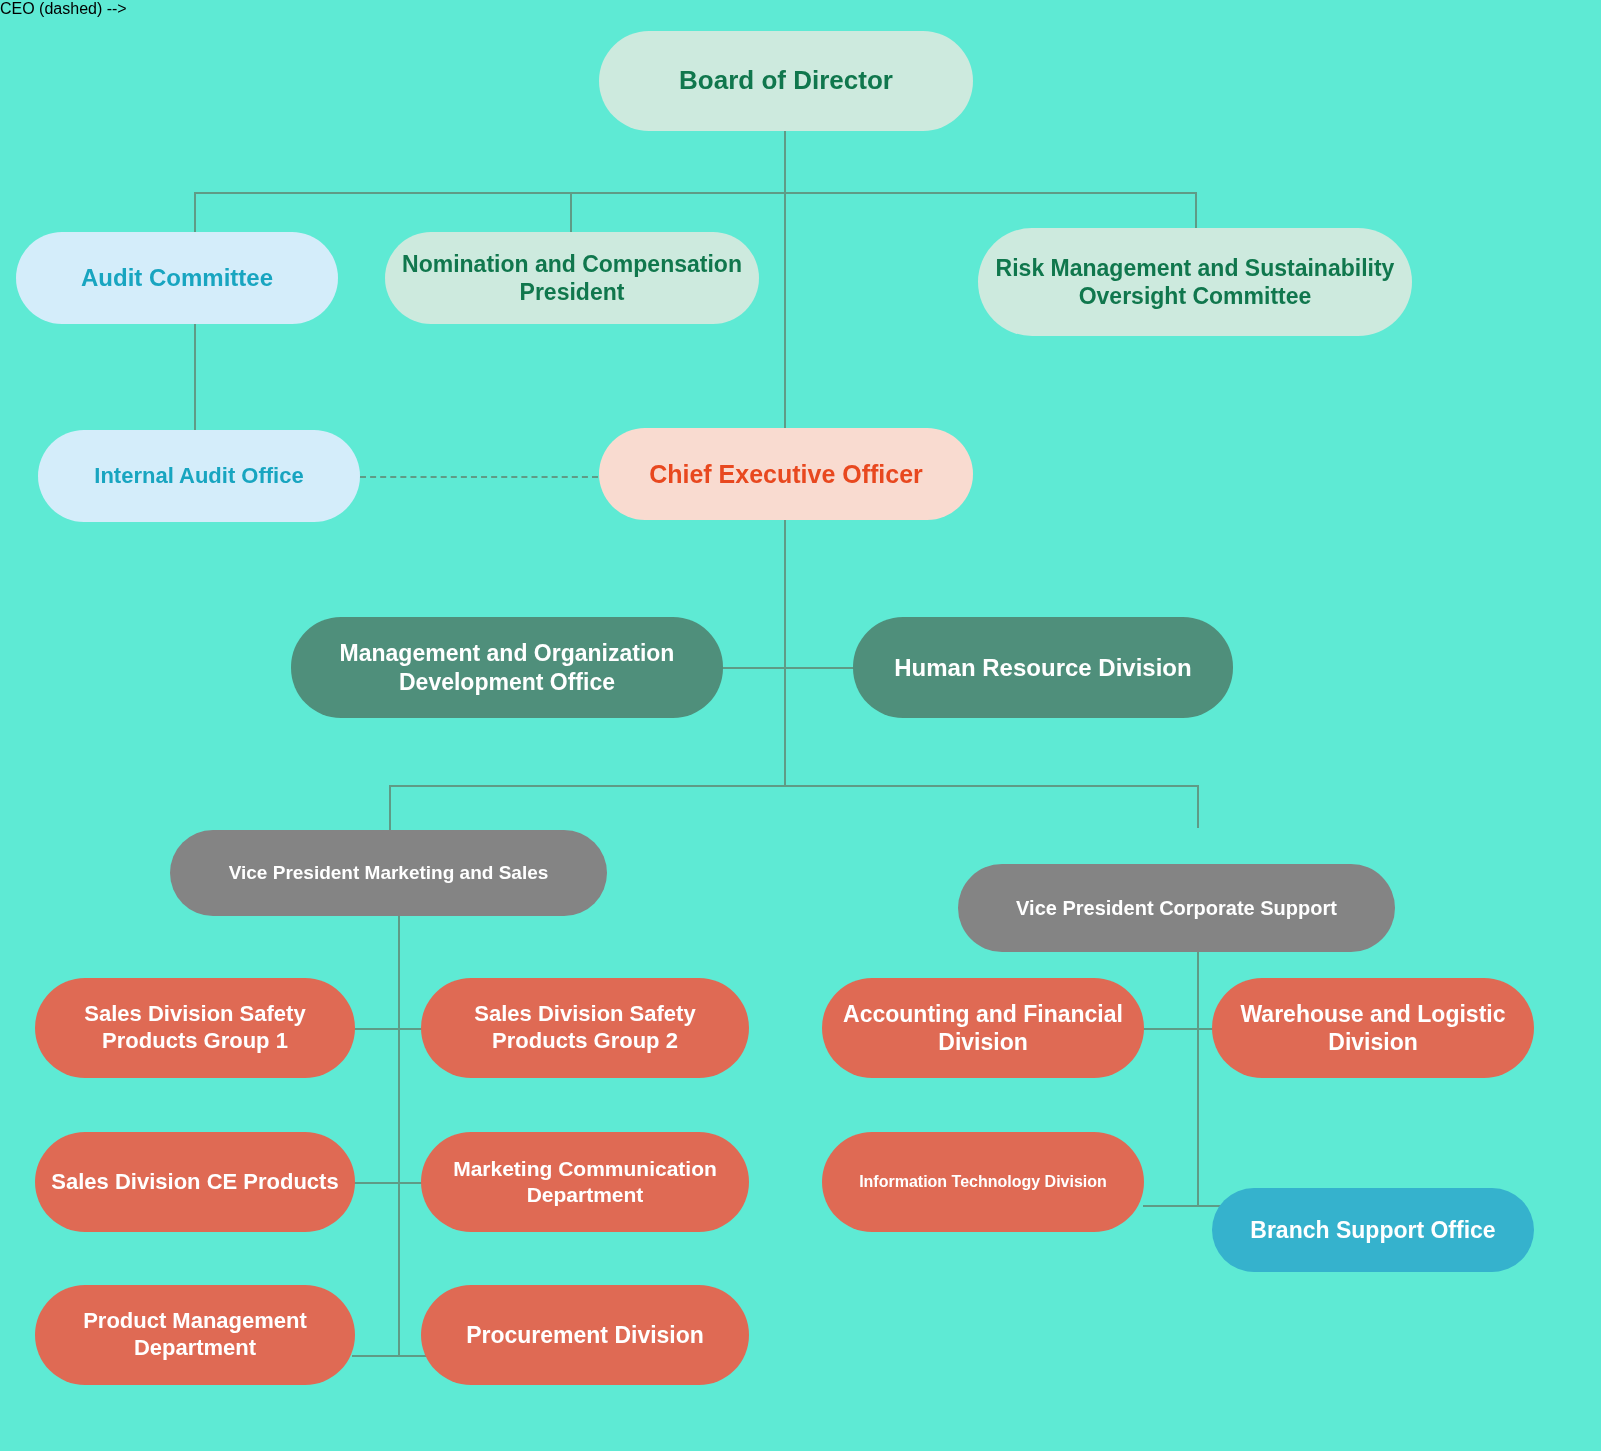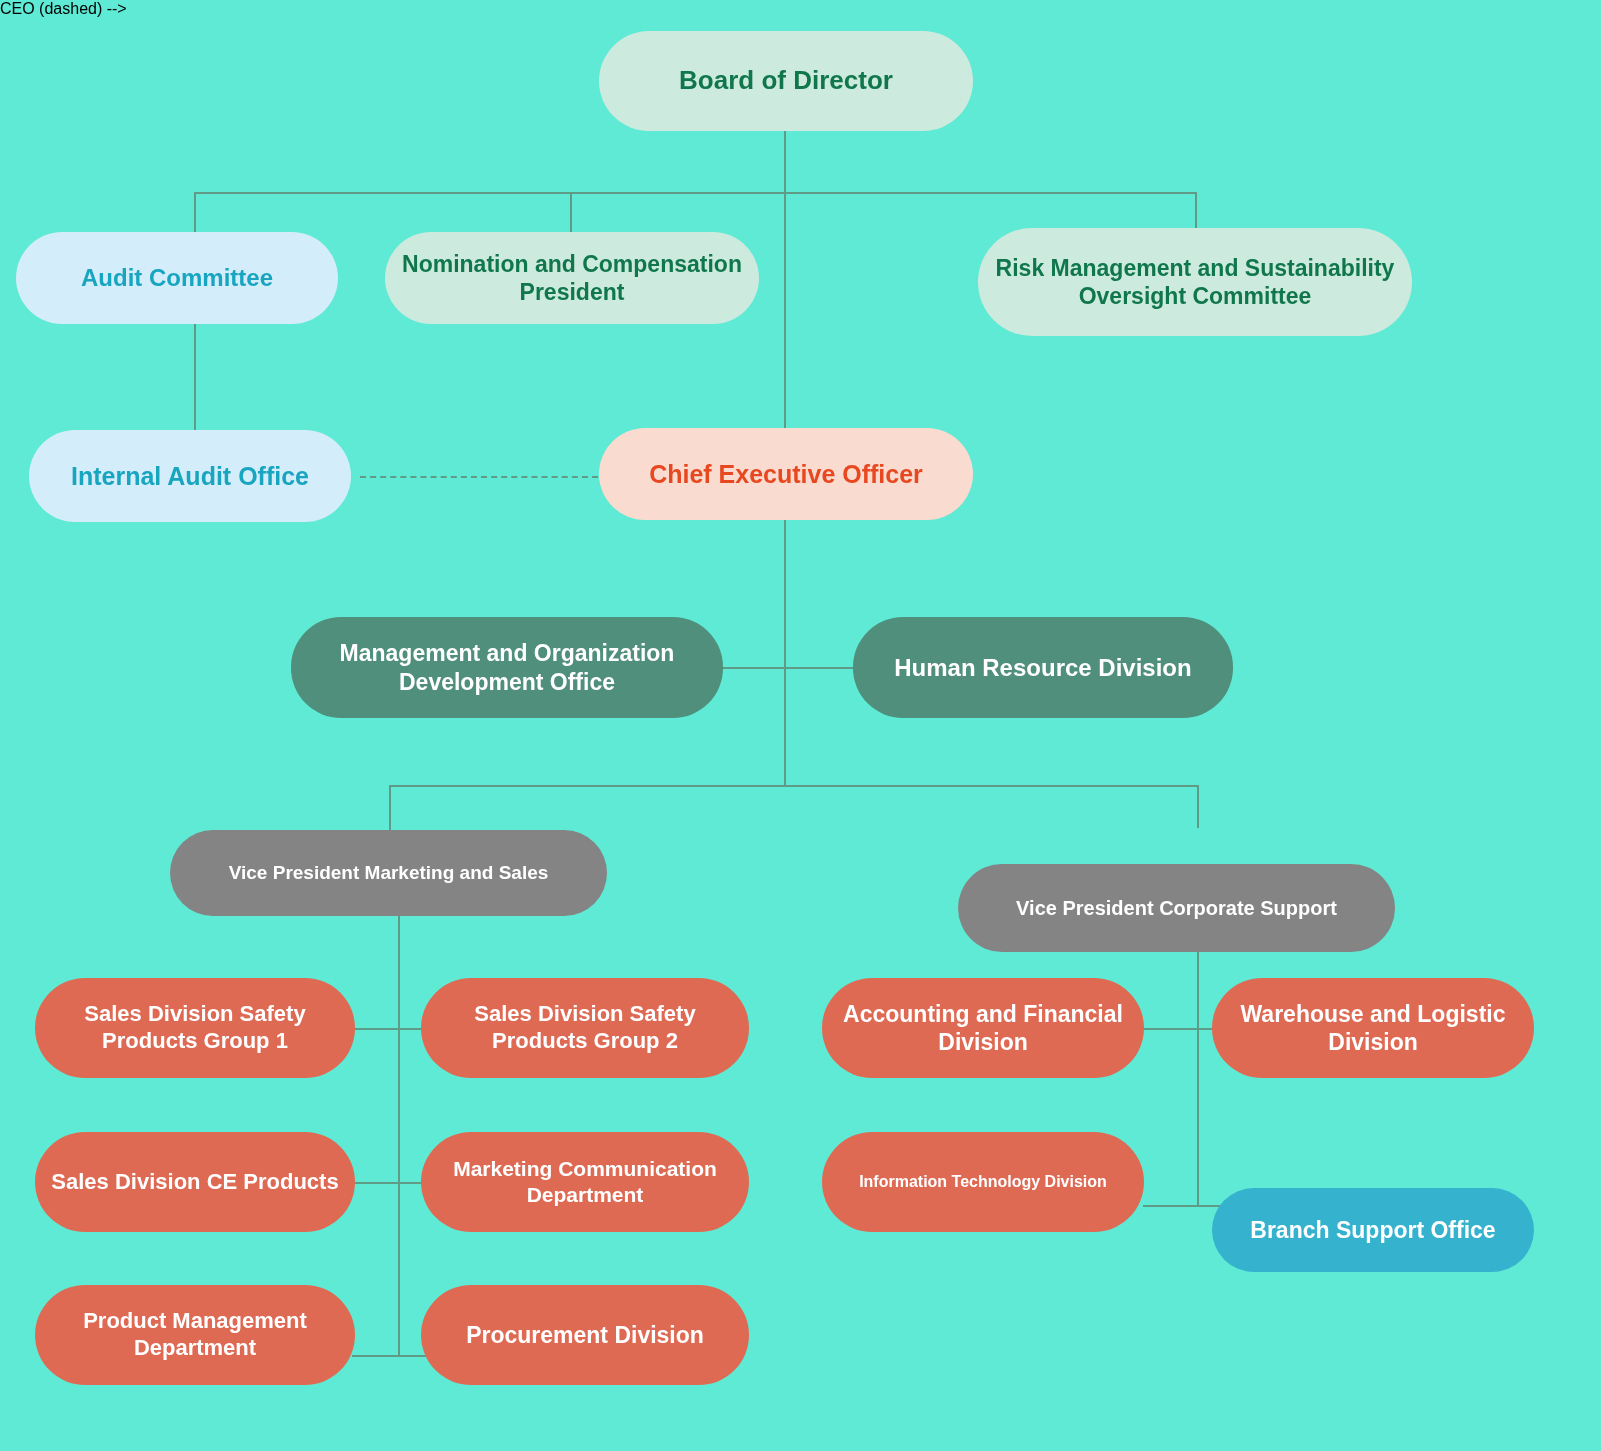--- a/index.html
+++ b/index.html
@@ -105,21 +105,21 @@
   </div>
 
   <div class="node t-mint" style="left:385px; top:232px; width:374px; height:92px; border-radius:46px; font-size:23px;">
     <span>Nomination and Compensation President</span>
   </div>
 
   <div class="node t-mint" style="left:978px; top:228px; width:434px; height:108px; border-radius:54px; font-size:23px;">
     <span>Risk Management and Sustainability Oversight Committee</span>
   </div>
 
-  <div class="node t-skyblue" style="left:29px; top:430px; width:322px; height:92px; border-radius:46px; font-size:25px;justify-content:flex-end;">
+  <div class="node t-skyblue" style="left:38px; top:430px; width:322px; height:92px; border-radius:46px; font-size:22px;justify-content:flex-end;">
     <span>Internal Audit Office</span>
   </div>
 
   <div class="node t-peach" style="left:599px; top:428px; width:374px; height:92px; border-radius:46px; font-size:25px;">
     <span>Chief Executive Officer</span>
   </div>
 
   <div class="node t-green" style="left:291px; top:617px; width:432px; height:101px; border-radius:50px; font-size:23px;">
     <span>Management and Organization Development Office</span>
   </div>

